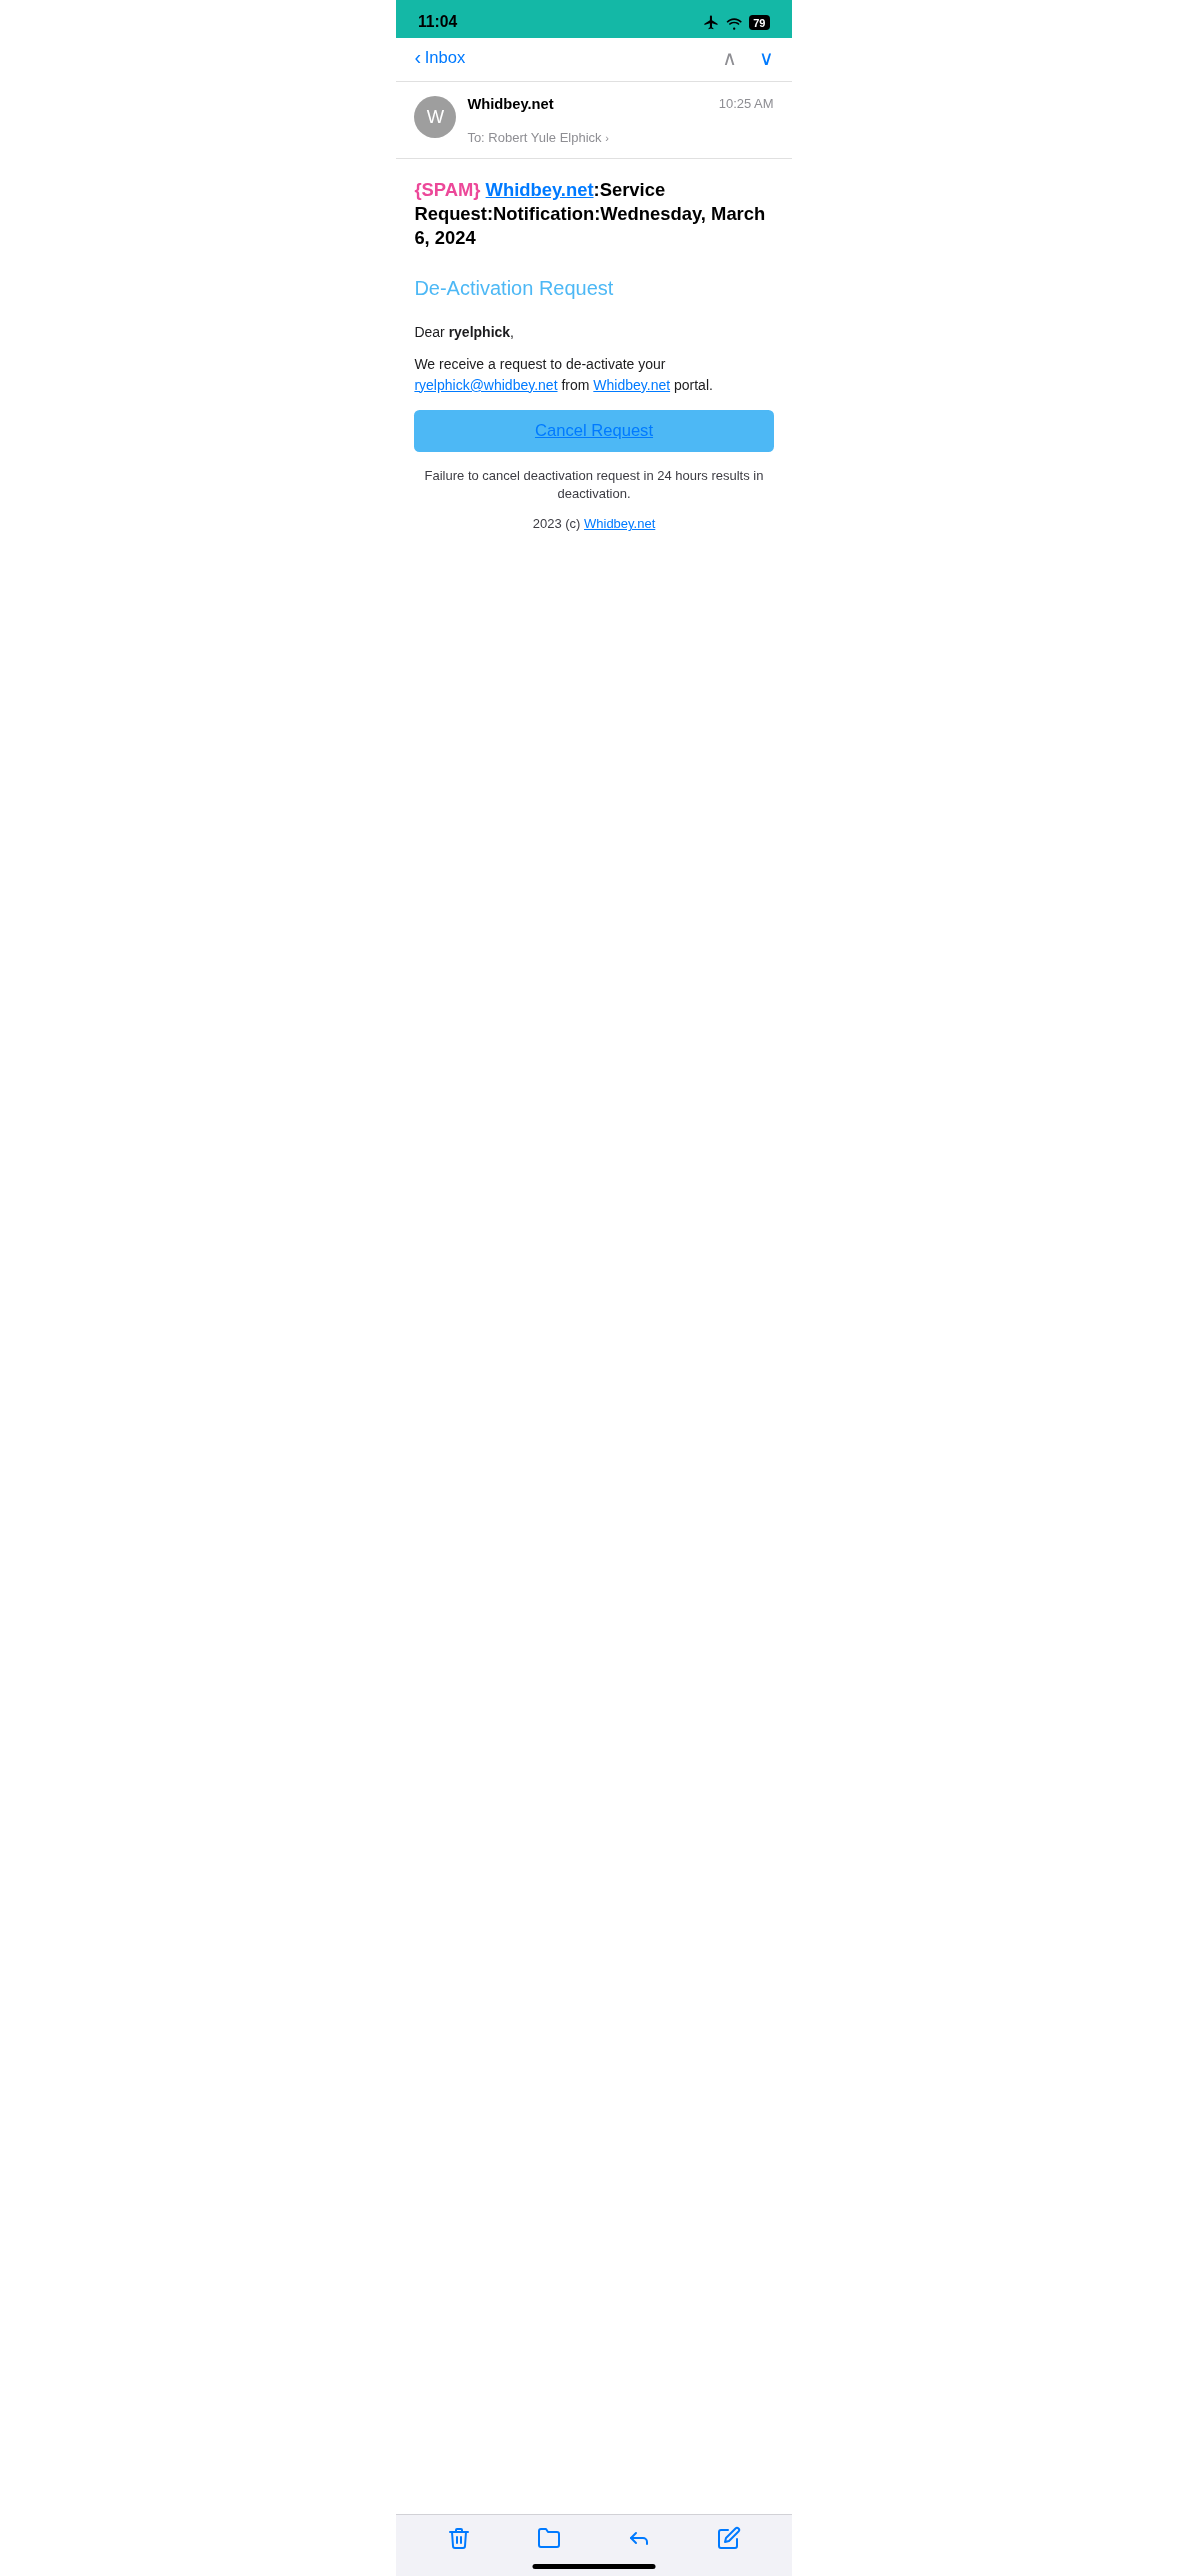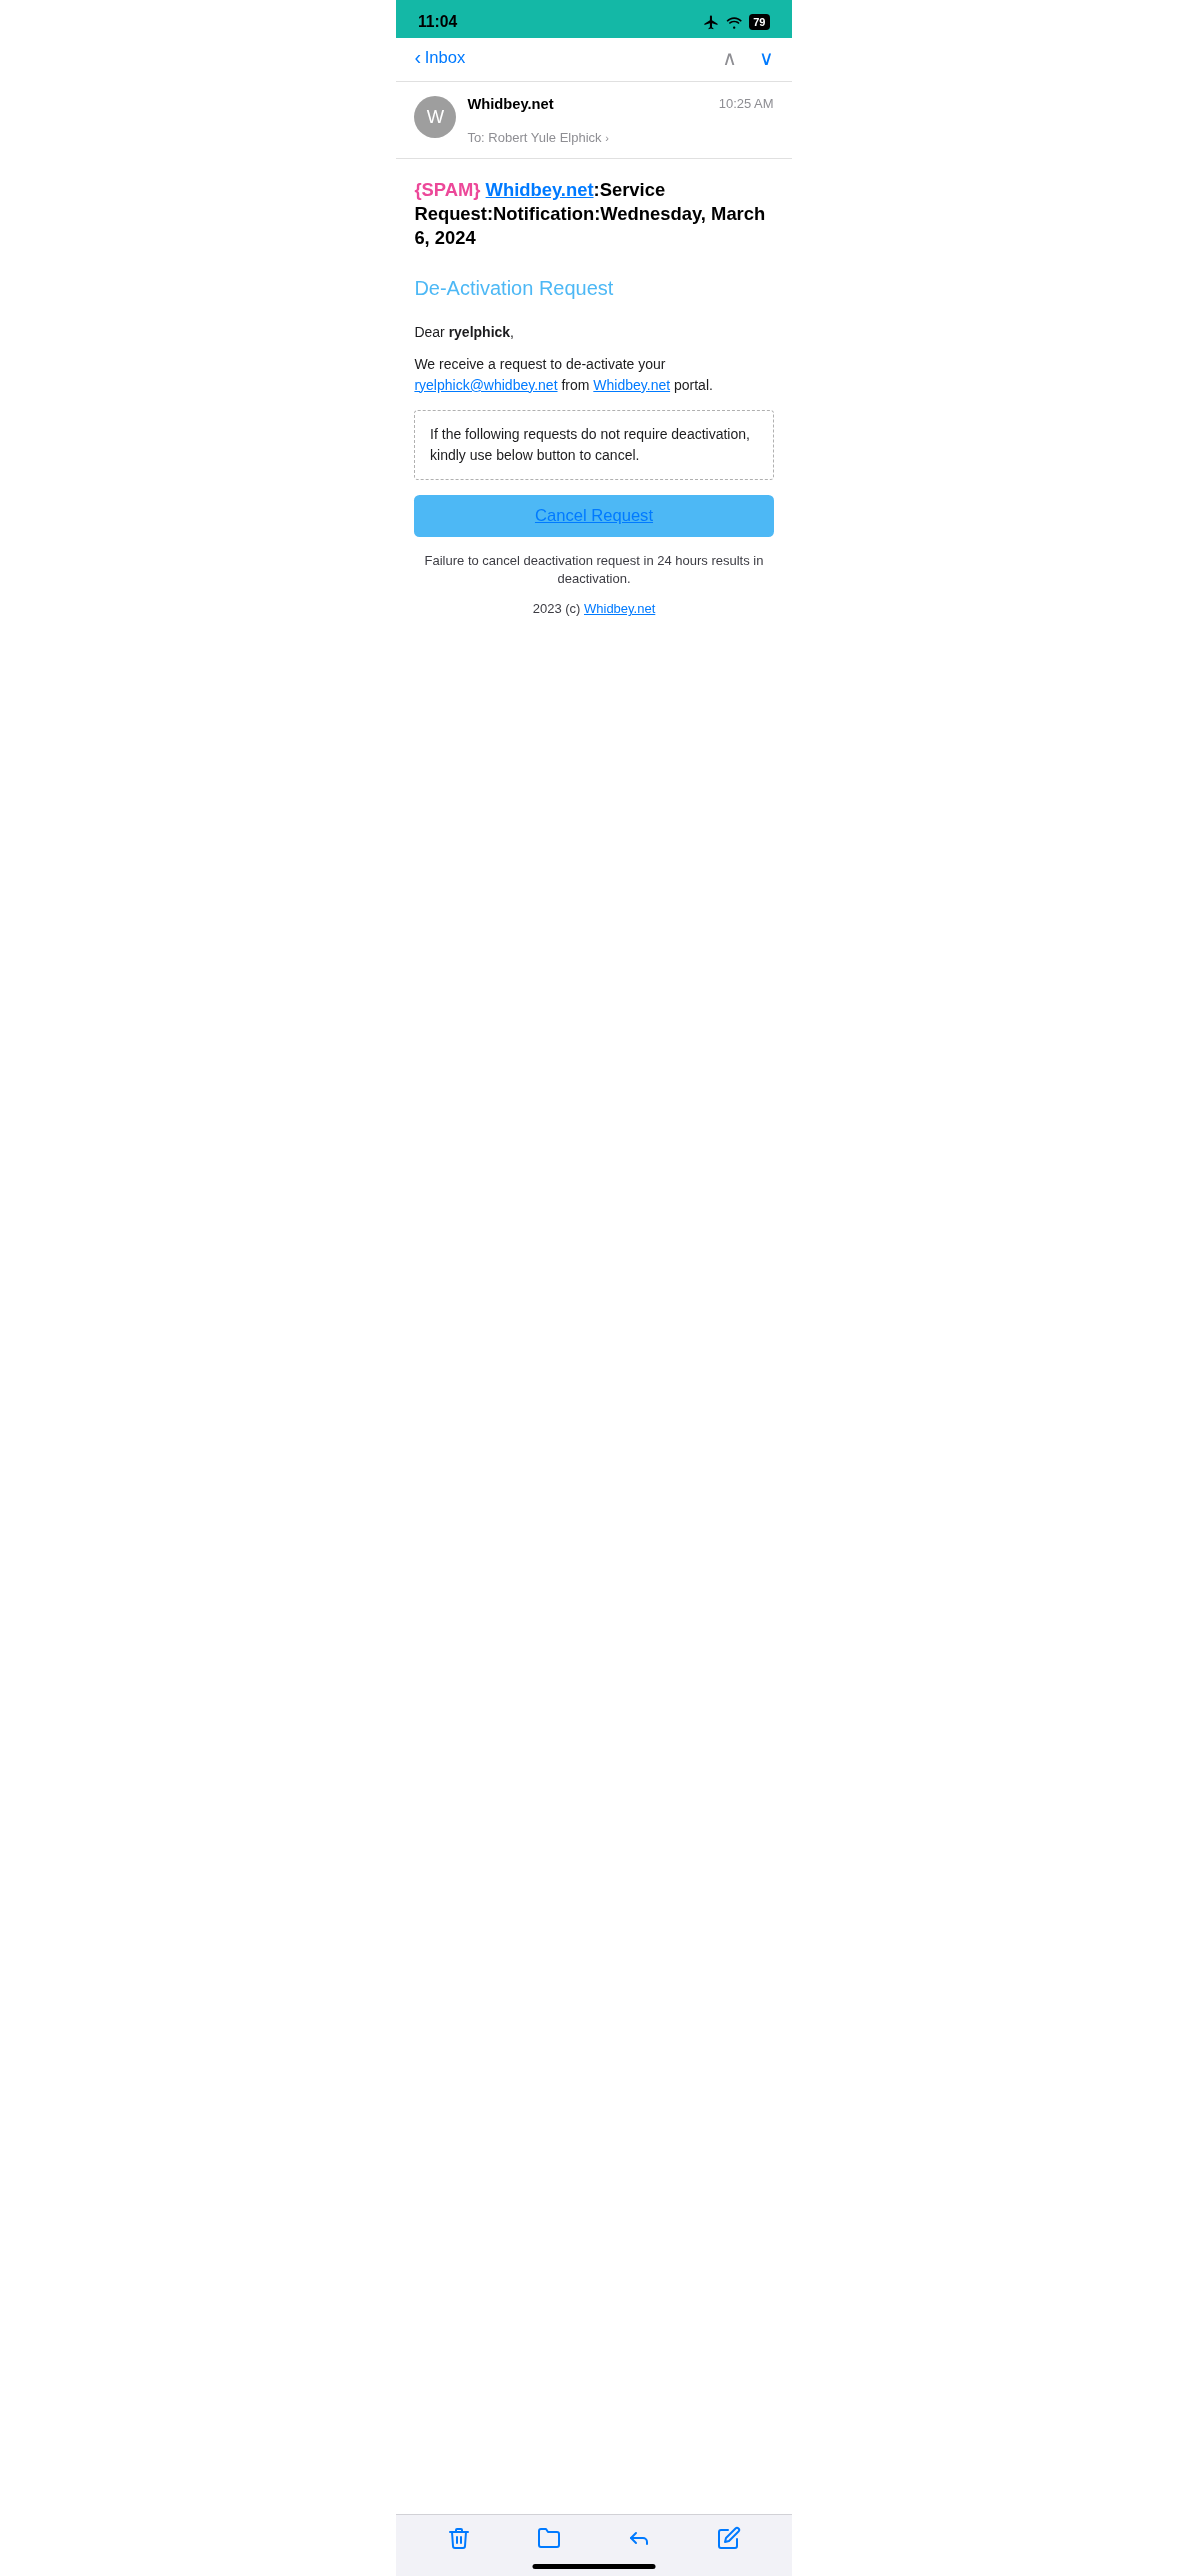--- a/index.html
+++ b/index.html
@@ -25,21 +25,21 @@
     }
 
     .status-time {
       font-size: 15.7px;
       font-weight: 600;
       color: #000000;
     }
 
     .status-icons {
       display: flex;
-      align-items: center;
+      align-items: flex-end;
       gap: 5.5px;
     }
 
     .status-icons svg {
       fill: #000;
     }
 
     .battery-badge {
       display: flex;
       align-items: center;
@@ -348,23 +348,20 @@
   <div class="deactivation-title">De-Activation Request</div>
 
   <div class="email-body">
     <p>
       <span>Dear </span><span class="body-bold">ryelphick</span><span>,</span>
     </p>
     <p>
       <span>We receive a request to de-activate your </span><a class="body-link">ryelphick@whidbey.net</a><span> from </span><a class="body-link">Whidbey.net</a><span> portal.</span>
     </p>
 
-    <div class="dashed-box">
-      <span>If the following requests do not require deactivation, kindly use below button to cancel.</span>
-    </div>
 
     <button class="cancel-button">Cancel Request</button>
 
     <p class="footer-warning">Failure to cancel deactivation request in 24 hours results in deactivation.</p>
 
     <p class="footer-copyright">
       <span>2023 (c) </span><a class="footer-copyright-link">Whidbey.net</a>
     </p>
   </div>
 </div>

